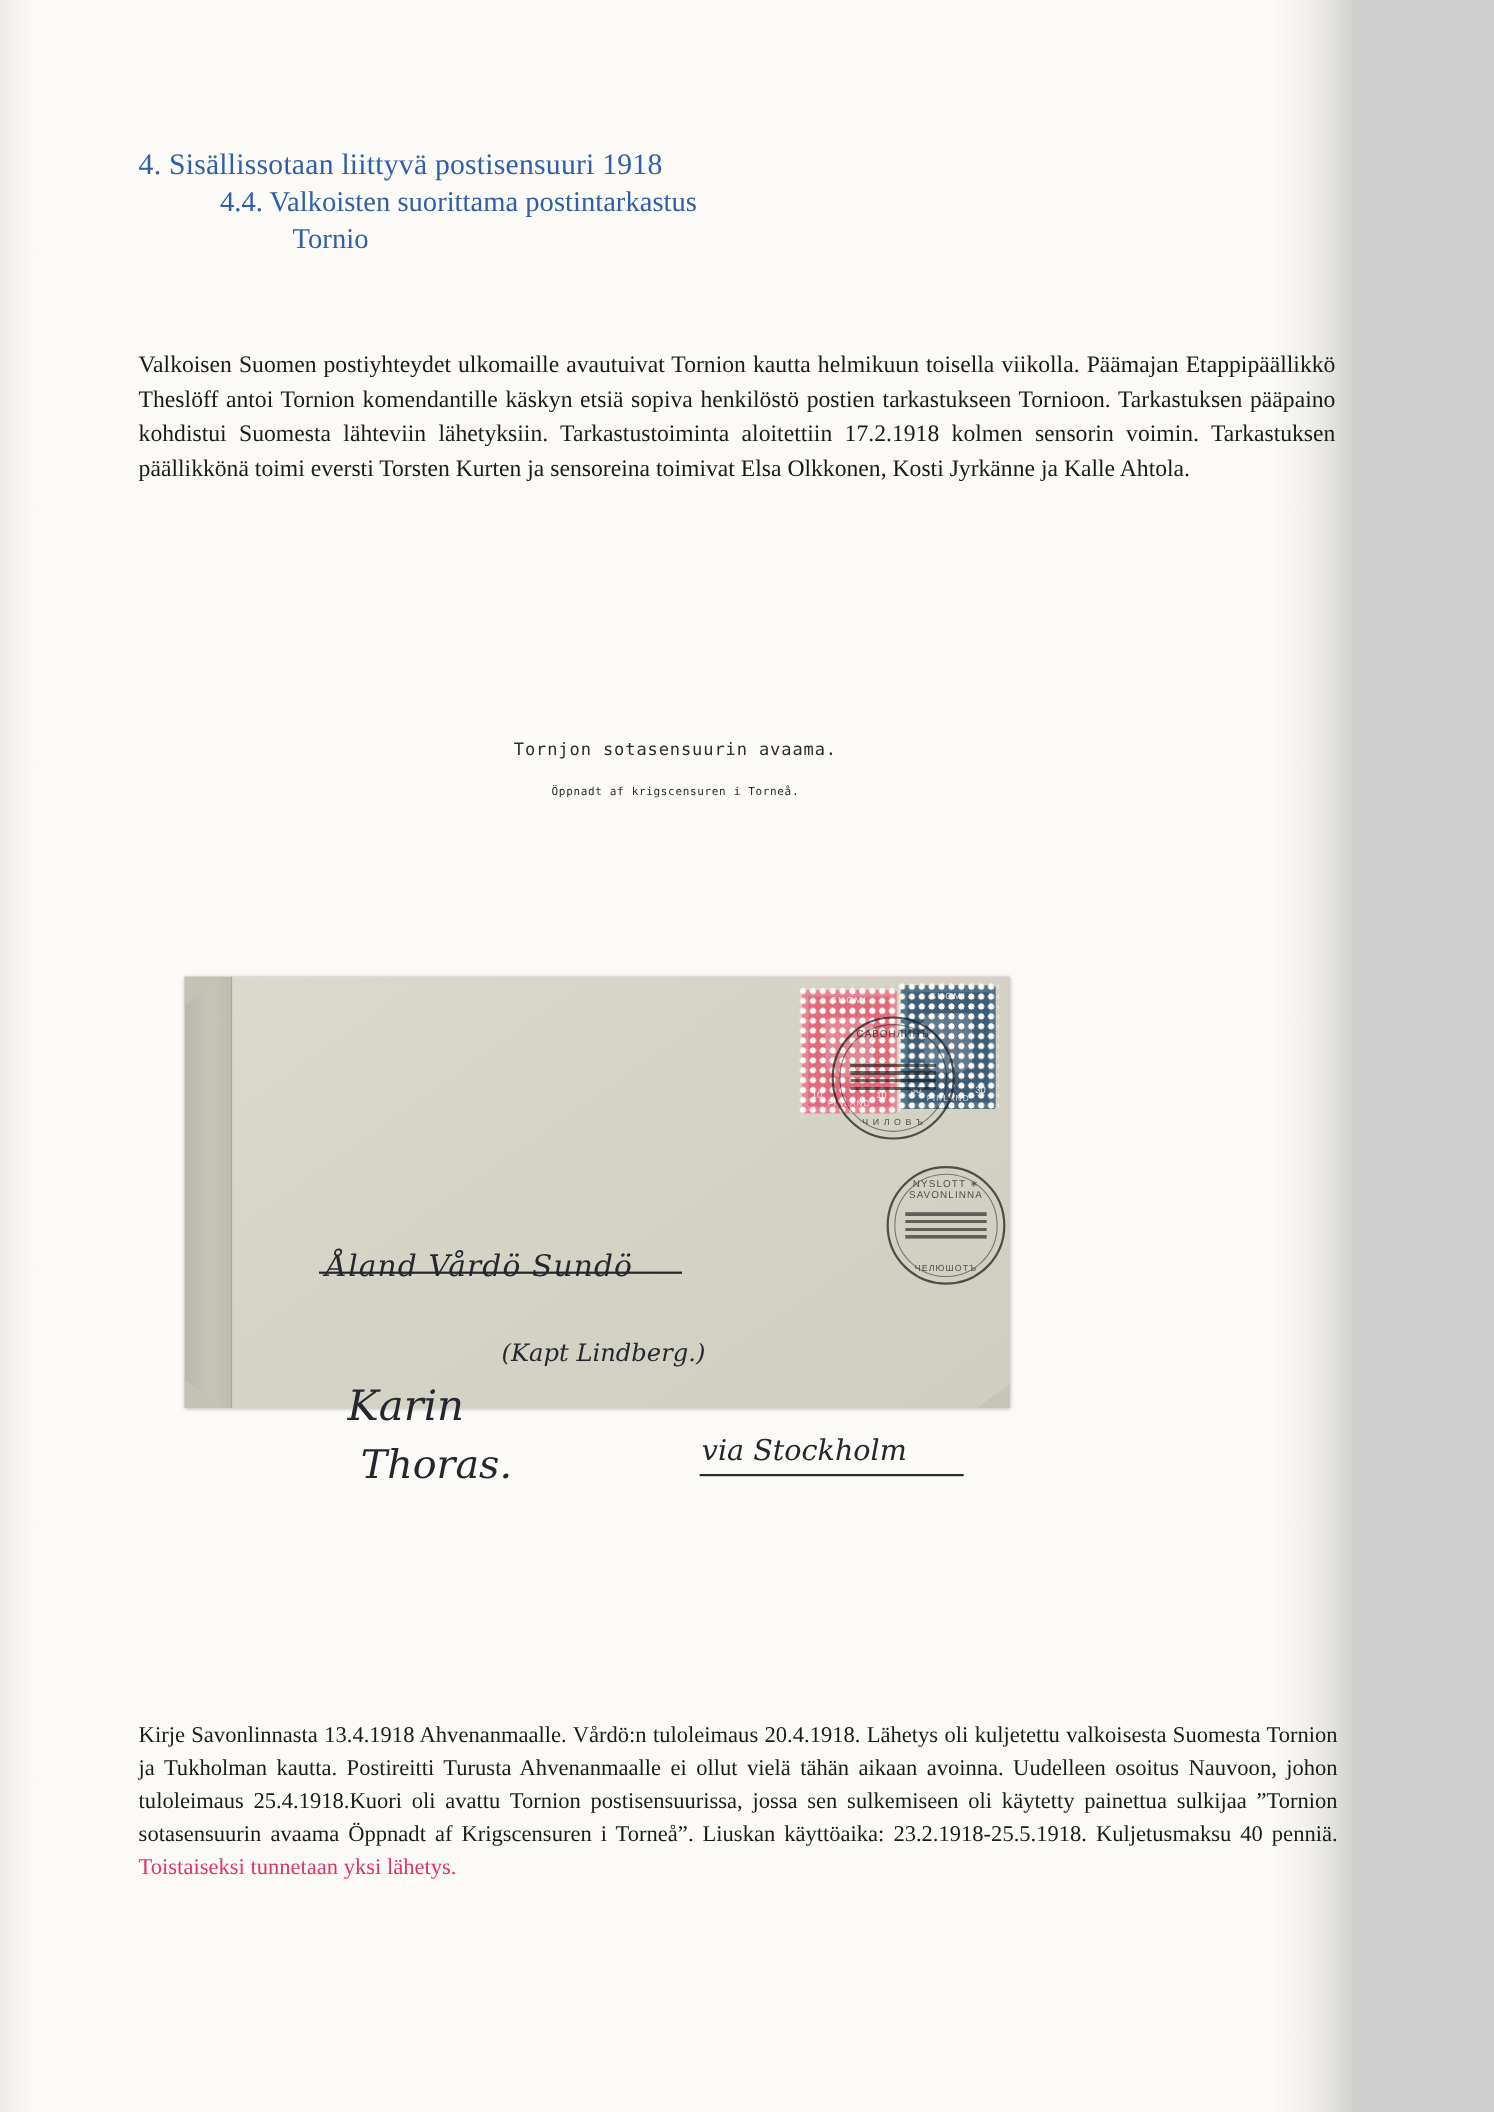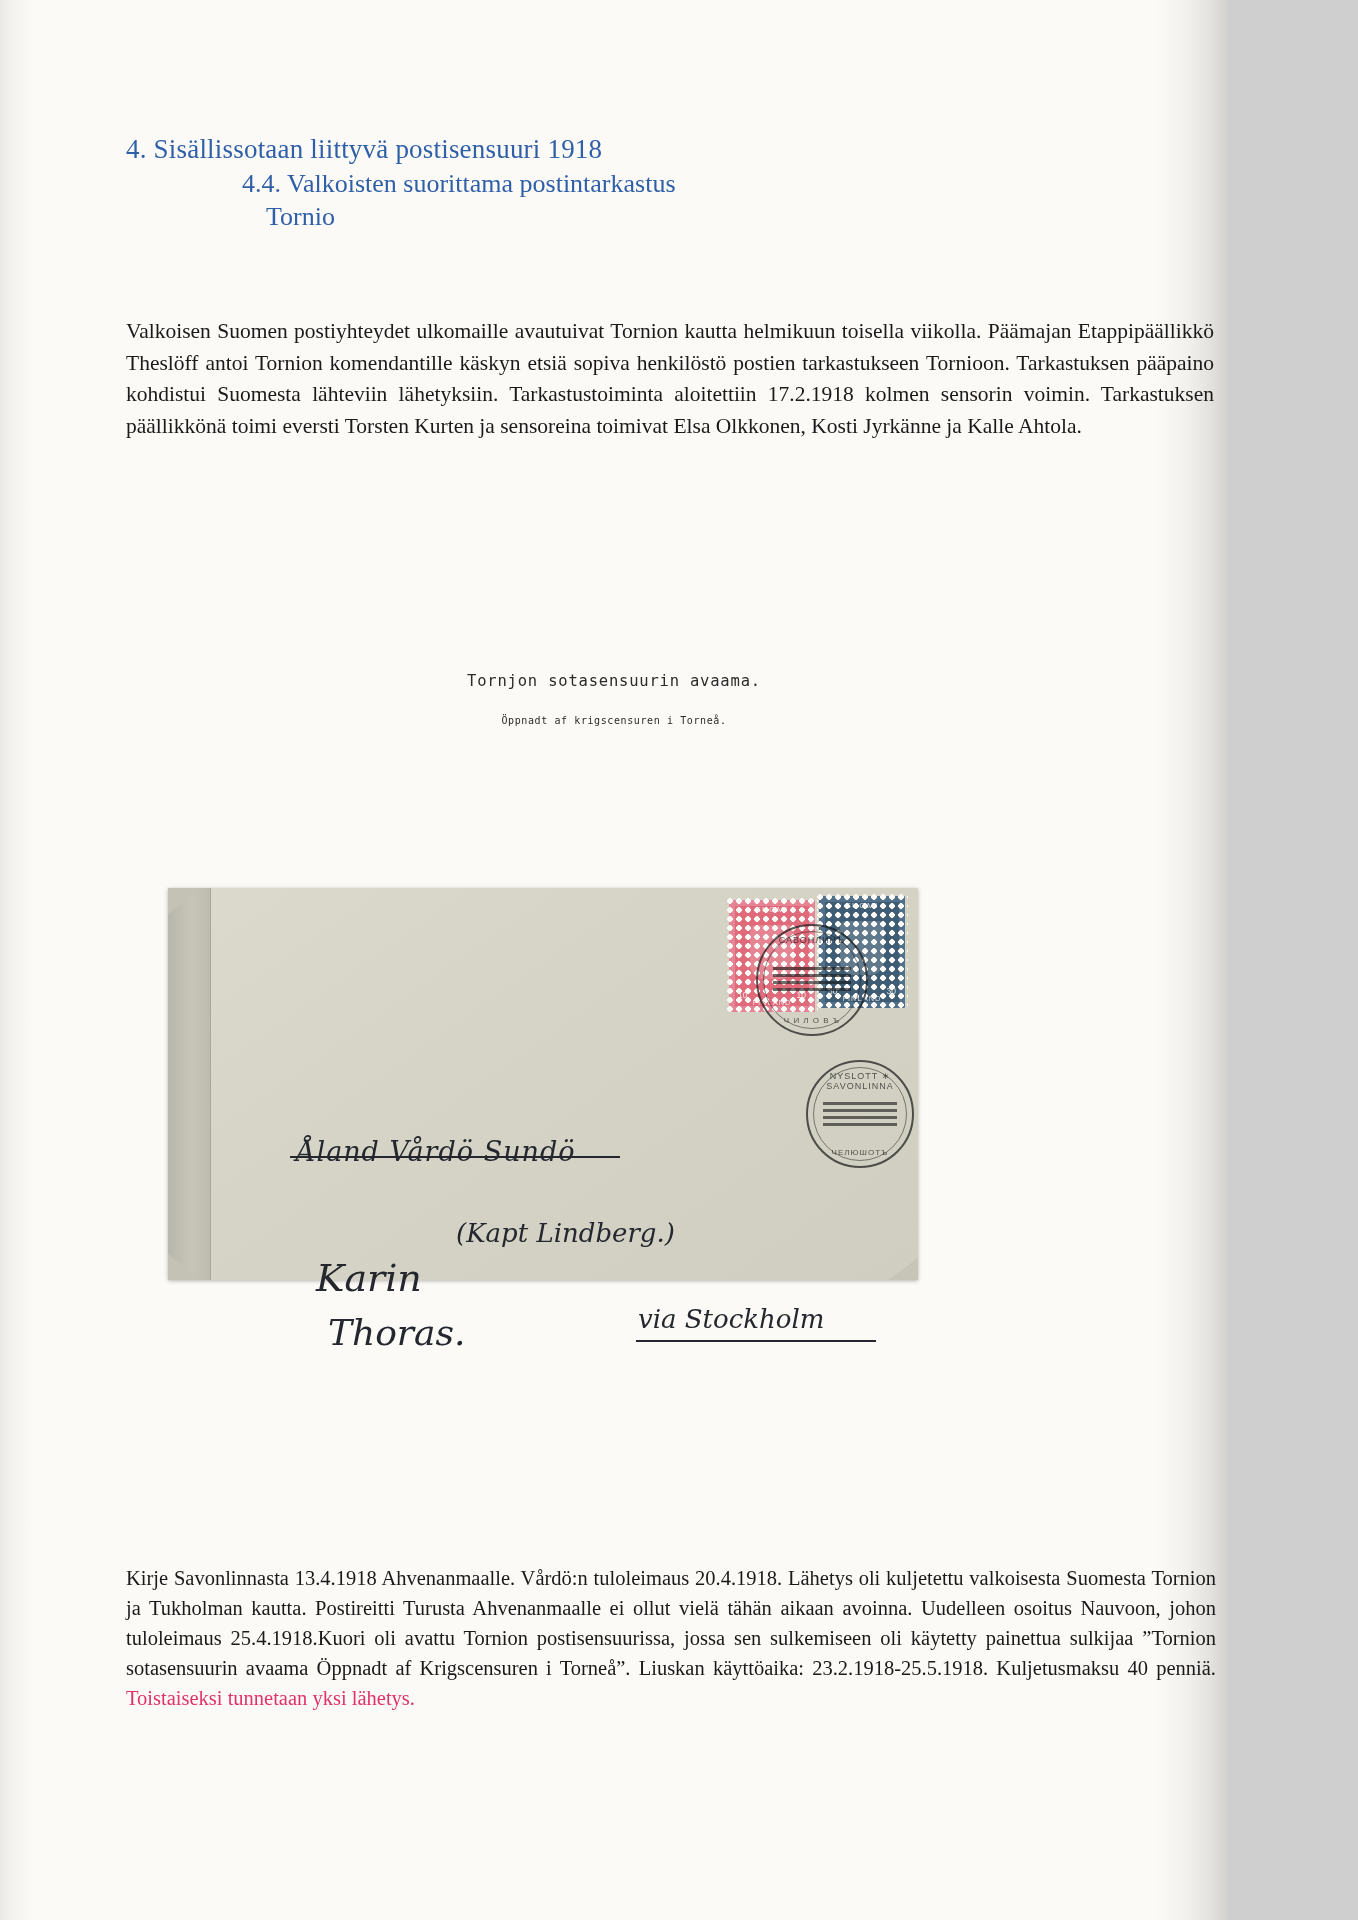--- a/index.html
+++ b/index.html
@@ -43,21 +43,21 @@
     color: #2f5fa8;
   }
   .h-line1 {
     font-size: 27px;
     line-height: 1.28;
     letter-spacing: 0.2px;
   }
   .h-line2 {
     font-size: 26px;
     line-height: 1.28;
-    margin-left: 116px;
+    margin-left: 74px;
   }
   .h-line3 {
     font-size: 26px;
     line-height: 1.28;
     margin-left: 140px;
   }
 
   .body-text {
     position: absolute;
     left: 126px;
@@ -260,21 +260,21 @@
   .hw-addressee { left: 112px; top: 182px; font-size: 31px; letter-spacing: 1px; }
   .hw-struck { left: 128px; top: 248px; font-size: 27px; letter-spacing: 1px; }
   .hw-strike-line {
     position: absolute;
     left: 122px;
     top: 268px;
     width: 330px;
     height: 2px;
     background: #24282e;
   }
-  .hw-capt { left: 288px; top: 330px; font-size: 26px; }
+  .hw-capt { left: 288px; top: 330px; font-size: 22px; }
   .hw-nagu { left: 148px; top: 368px; font-size: 38px; }
   .hw-thoras { left: 160px; top: 424px; font-size: 36px; }
   .hw-via { left: 470px; top: 416px; font-size: 26px; }
   .hw-via-underline {
     position: absolute;
     left: 468px;
     top: 452px;
     width: 240px;
     height: 2px;
     background: #24282e;

